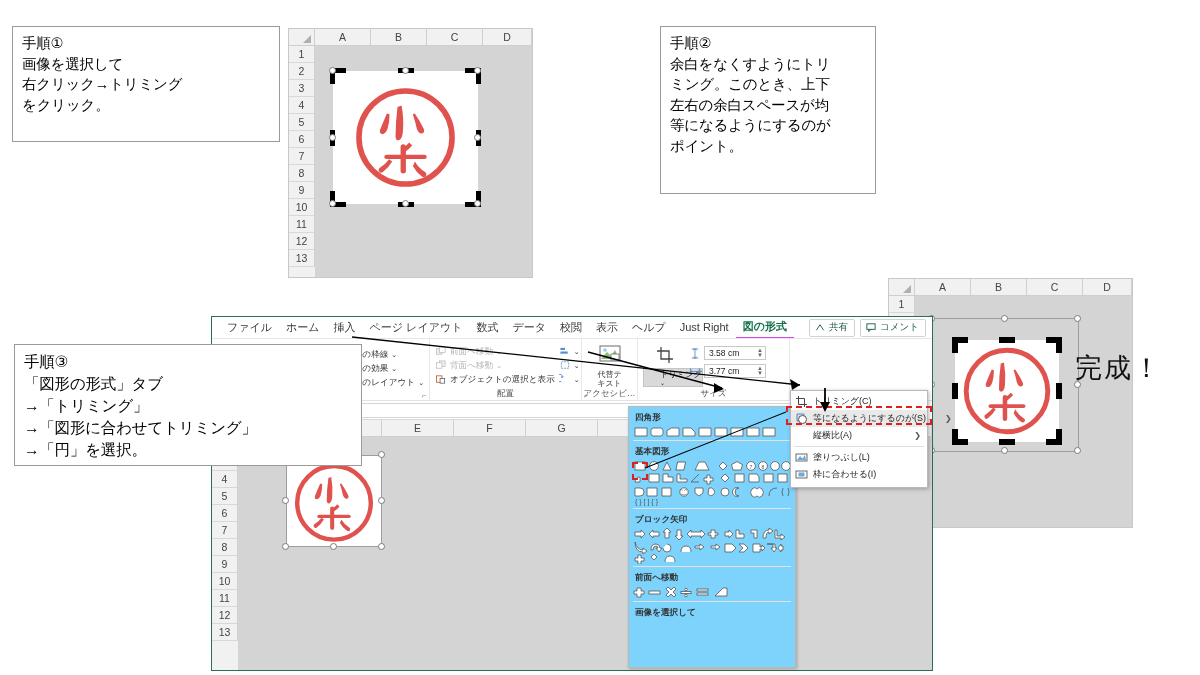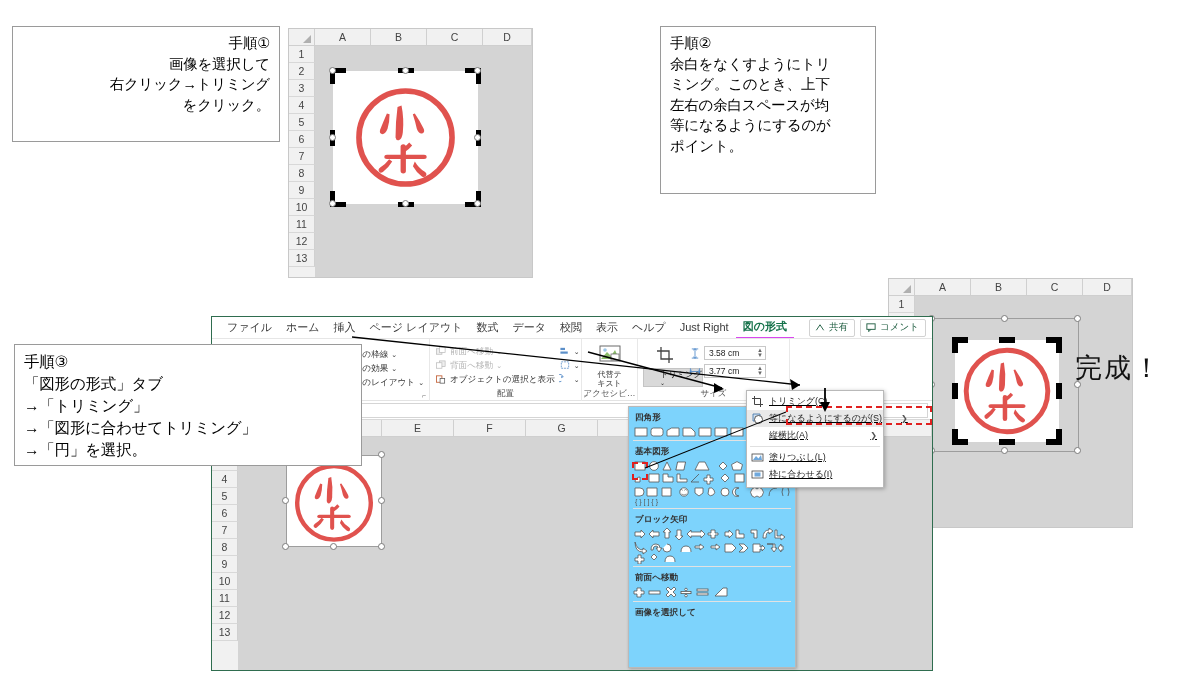--- a/index.html
+++ b/index.html
@@ -185,21 +185,21 @@
 
   .redbox { position:absolute; border:2px dashed #e02020; }
   .done-title {
     font-size:27px; letter-spacing:2px; color:#111;
   }
   svg.arrow { position:absolute; overflow:visible; pointer-events:none; }
 </style>
 </head>
 <body>
 
-<div class="caption abs" id="cap1" style="left:12px; top:26px; width:268px; height:116px;text-align:right;">手順①
+<div class="caption abs" id="cap1" style="left:12px; top:26px; width:268px; height:116px;">手順①
 画像を選択して
 右クリック→トリミング
 をクリック。</div>
 
 <div class="sheet abs" id="panel1" style="left:288px; top:28px; width:245px; height:250px;">
   <div class="sheet-colhead">
     <div class="corner"></div>
     <div class="colcell" style="width:56px">A</div>
     <div class="colcell" style="width:56px">B</div>
     <div class="colcell" style="width:56px">C</div>
@@ -729,21 +729,21 @@
         <path d="M82 10 L90 2 h4 v8 z"></path>
       </g>
     </svg>
   </div>
   <div class="sg-sep"></div>
   <div class="sg-head">画像を選択して</div>
 </div>
 
 <div class="redbox abs" style="left:632px; top:462px; width:16px; height:18px; z-index:44;"></div>
 
-<div id="crop-menu" class="abs" style="left:746px; top:390px; width:138px; height:98px; z-index:50;text-decoration:underline;">
+<div id="crop-menu" class="abs" style="left:790px; top:390px; width:138px; height:98px; z-index:50;">
   <div class="mi">
     <svg class="mi-ic" viewBox="0 0 13 13">
       <path d="M3.5 1 V9.5 H12" fill="none" stroke="#444" stroke-width="1"></path>
       <path d="M1 3.5 H9.5 V12" fill="none" stroke="#444" stroke-width="1"></path>
     </svg>
     <span>トリミング(C)</span>
   </div>
   <div class="mi hl">
     <svg class="mi-ic" viewBox="0 0 13 13">
       <path d="M2 2 h7 v7 h-7 z" fill="#cfe0f0" stroke="#3a6ea5" stroke-width=".8"></path>

